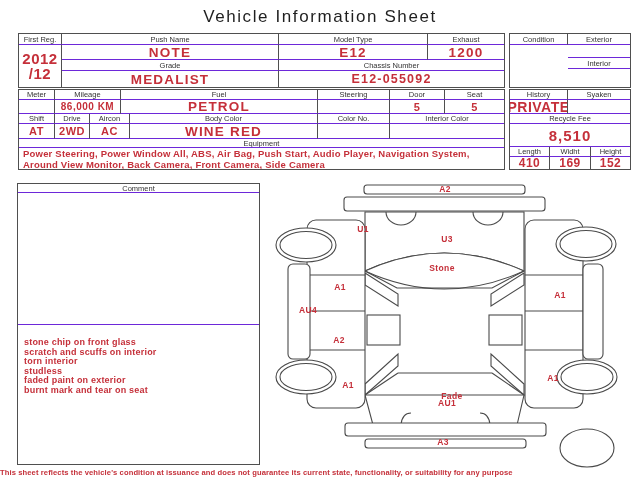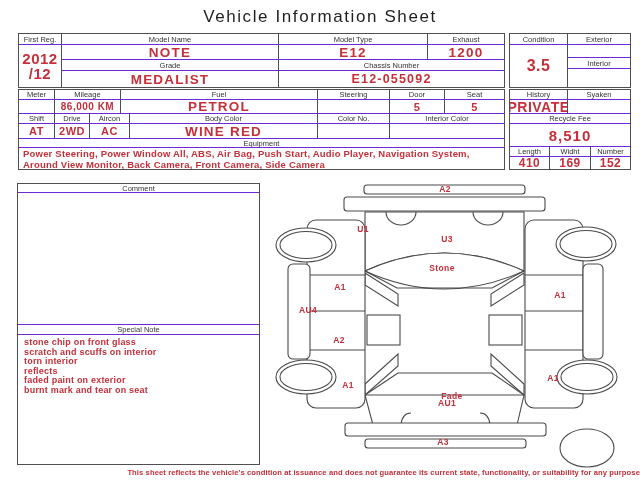--- a/index.html
+++ b/index.html
@@ -15,51 +15,50 @@
   .no-r{border-right:none;}
   .no-b{border-bottom:none;}
   .hdr{font-size:7.5px;color:#333;}
   .val{color:var(--red);font-weight:bold;font-size:10px;letter-spacing:.5px;}
   .big{font-size:13.5px;letter-spacing:1.2px;}
   .huge{font-size:16px;}
   .left-top{align-items:flex-start;justify-content:flex-start;text-align:left;}
   .note-line{color:var(--red);font-weight:bold;font-size:9px;line-height:9.6px;letter-spacing:.2px;}
   .car-label{position:absolute;transform:translate(-50%,-50%);color:var(--red);
        font-weight:bold;font-size:8.5px;letter-spacing:.4px;white-space:nowrap;}
-  #footer-note{top:468px;left:0;width:640px;text-align:right;color:var(--red);
+  #footer-note{top:468px;left:0;width:640px;text-align:left;color:var(--red);
        font-weight:bold;font-size:7.6px;letter-spacing:.1px;}
   svg .ln{fill:none;stroke:#4a4a4a;stroke-width:1.1;}
   svg .sh{fill:#fff;stroke:#4a4a4a;stroke-width:1.1;}
 </style>
 </head>
 <body>
 
 <div class="abs" id="page-title">Vehicle Information Sheet</div>
 
 <div class="abs tbl" style="left:18px;top:33px;width:487px;height:55px">
   <div class="cell hdr" style="left:0;top:0;width:43px;height:11px">First Reg.</div>
   <div class="cell val no-b" style="left:0;top:11px;width:43px;height:42px;flex-direction:column;font-size:15px;line-height:15px">
     <span>2012</span>
     <span>/12</span>
   </div>
-  <div class="cell hdr" style="left:43px;top:0;width:217px;height:11px">Model Name</div>
+  <div class="cell hdr" style="left:43px;top:0;width:217px;height:11px">Push Name</div>
   <div class="cell val big" style="left:43px;top:11px;width:217px;height:15px">NOTE</div>
   <div class="cell hdr" style="left:43px;top:26px;width:217px;height:11px">Grade</div>
   <div class="cell val big no-b" style="left:43px;top:37px;width:217px;height:16px">MEDALIST</div>
   <div class="cell hdr" style="left:260px;top:0;width:149px;height:11px">Model Type</div>
   <div class="cell hdr no-r" style="left:409px;top:0;width:76px;height:11px">Exhaust</div>
   <div class="cell val big" style="left:260px;top:11px;width:149px;height:15px">E12</div>
   <div class="cell val big no-r" style="left:409px;top:11px;width:76px;height:15px">1200</div>
   <div class="cell hdr no-r" style="left:260px;top:26px;width:225px;height:11px">Chassis Number</div>
   <div class="cell val big no-r no-b" style="left:260px;top:37px;width:225px;height:16px;font-size:12.5px">E12-055092</div>
 </div>
 
 <div class="abs tbl" style="left:509px;top:33px;width:122px;height:55px">
   <div class="cell hdr" style="left:0;top:0;width:58px;height:11px">Condition</div>
-  <div class="cell val huge no-b" style="left:0;top:11px;width:58px;height:42px">3.5</div>
   <div class="cell hdr no-r" style="left:58px;top:0;width:62px;height:11px">Exterior</div>
   <div class="cell val no-r" style="left:58px;top:11px;width:62px;height:13px"></div>
   <div class="cell hdr no-r" style="left:58px;top:24px;width:62px;height:11px">Interior</div>
   <div class="cell val no-r no-b" style="left:58px;top:35px;width:62px;height:18px"></div>
 </div>
 
 <div class="abs tbl" style="left:18px;top:89px;width:487px;height:81px">
   <div class="cell hdr" style="left:0;top:0;width:36px;height:10px">Meter</div>
   <div class="cell hdr" style="left:36px;top:0;width:66px;height:10px">Mileage</div>
   <div class="cell hdr" style="left:102px;top:0;width:197px;height:10px">Fuel</div>
@@ -94,35 +93,34 @@
 
 <div class="abs tbl" style="left:509px;top:89px;width:122px;height:81px">
   <div class="cell hdr" style="left:0;top:0;width:58px;height:10px">History</div>
   <div class="cell hdr no-r" style="left:58px;top:0;width:62px;height:10px">Syaken</div>
   <div class="cell val" style="left:0;top:10px;width:58px;height:14px;font-size:14px">PRIVATE</div>
   <div class="cell val no-r" style="left:58px;top:10px;width:62px;height:14px"></div>
   <div class="cell hdr no-r" style="left:0;top:24px;width:120px;height:10px">Recycle Fee</div>
   <div class="cell val no-r" style="left:0;top:34px;width:120px;height:23px;font-size:15px;letter-spacing:1px">8,510</div>
   <div class="cell hdr" style="left:0;top:57px;width:40px;height:10px">Length</div>
   <div class="cell hdr" style="left:40px;top:57px;width:41px;height:10px">Widht</div>
-  <div class="cell hdr no-r" style="left:81px;top:57px;width:39px;height:10px">Number</div>
+  <div class="cell hdr no-r" style="left:81px;top:57px;width:39px;height:10px">Height</div>
   <div class="cell val no-b" style="left:0;top:67px;width:40px;height:12px;font-size:12px">410</div>
   <div class="cell val no-b" style="left:40px;top:67px;width:41px;height:12px;font-size:12px">169</div>
   <div class="cell val no-r no-b" style="left:81px;top:67px;width:39px;height:12px;font-size:12px">152</div>
 </div>
 
 <div class="abs tbl" style="left:17px;top:183px;width:243px;height:282px">
   <div class="cell hdr no-r" style="left:0;top:0;width:241px;height:9px">Comment</div>
   <div class="cell no-r left-top" style="left:0;top:9px;width:241px;height:132px"></div>
-  <div class="cell hdr no-r" style="left:0;top:141px;width:241px;height:10px">Special Note</div>
   <div class="cell no-r no-b left-top" style="left:0;top:151px;width:241px;height:129px;padding:3px 6px;flex-direction:column" id="special-note-list">
       <div class="note-line">stone chip on front glass</div>
       <div class="note-line">scratch and scuffs on interior</div>
       <div class="note-line">torn interior</div>
-      <div class="note-line">reflects</div>
+      <div class="note-line">studless</div>
       <div class="note-line">faded paint on exterior</div>
       <div class="note-line">burnt mark and tear on seat</div>
     </div>
 </div>
 
 <div class="abs" style="left:270px;top:178px;width:366px;height:292px">
   <svg width="366" height="292" viewBox="0 0 366 292">
 
     <rect class="sh" x="94" y="7" width="161" height="9" rx="3"></rect>
     <rect class="sh" x="74" y="19" width="201" height="14" rx="3"></rect>

